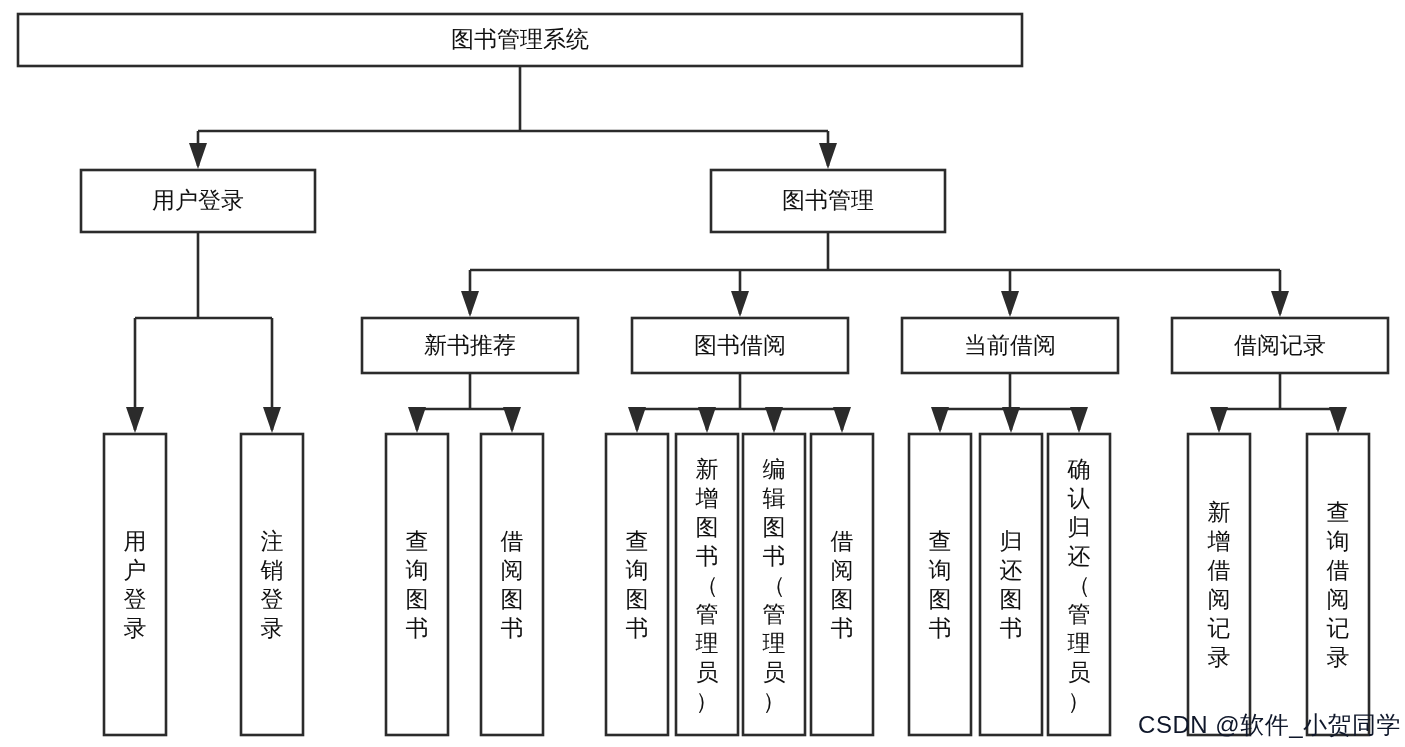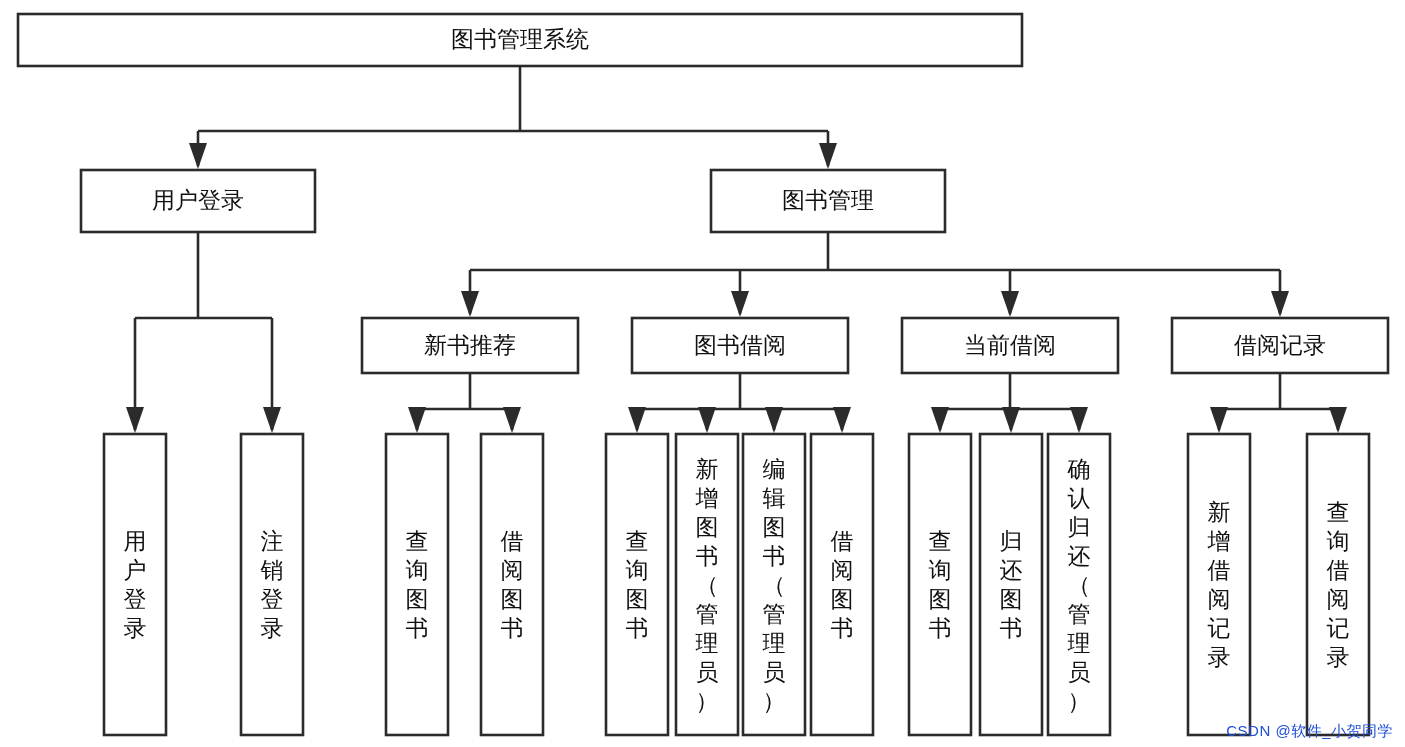--- a/index.html
+++ b/index.html
@@ -43,25 +43,25 @@
     dominant-baseline: middle;
   }
   .node-label-v {
     font-family: "Liberation Sans", "DejaVu Sans", sans-serif;
     font-size: 23px;
     fill: #111111;
     text-anchor: middle;
   }
   .watermark {
     position: absolute;
-    right: 12px;
+    right: 4px;
     bottom: 6px;
     font-family: "Liberation Sans", "DejaVu Sans", sans-serif;
-    font-size: 15px;
-    color: #1d4ed8;
+    font-size: 24px;
+    color: #0f172a;
     white-space: nowrap;
     letter-spacing: 0.5px;
   }
 </style>
 </head>
 <body>
 
 <div id="diagram-root">
   <svg id="tree-svg" width="1405" height="747" viewBox="0 0 1405 747" xmlns="http://www.w3.org/2000/svg">
       <g>

